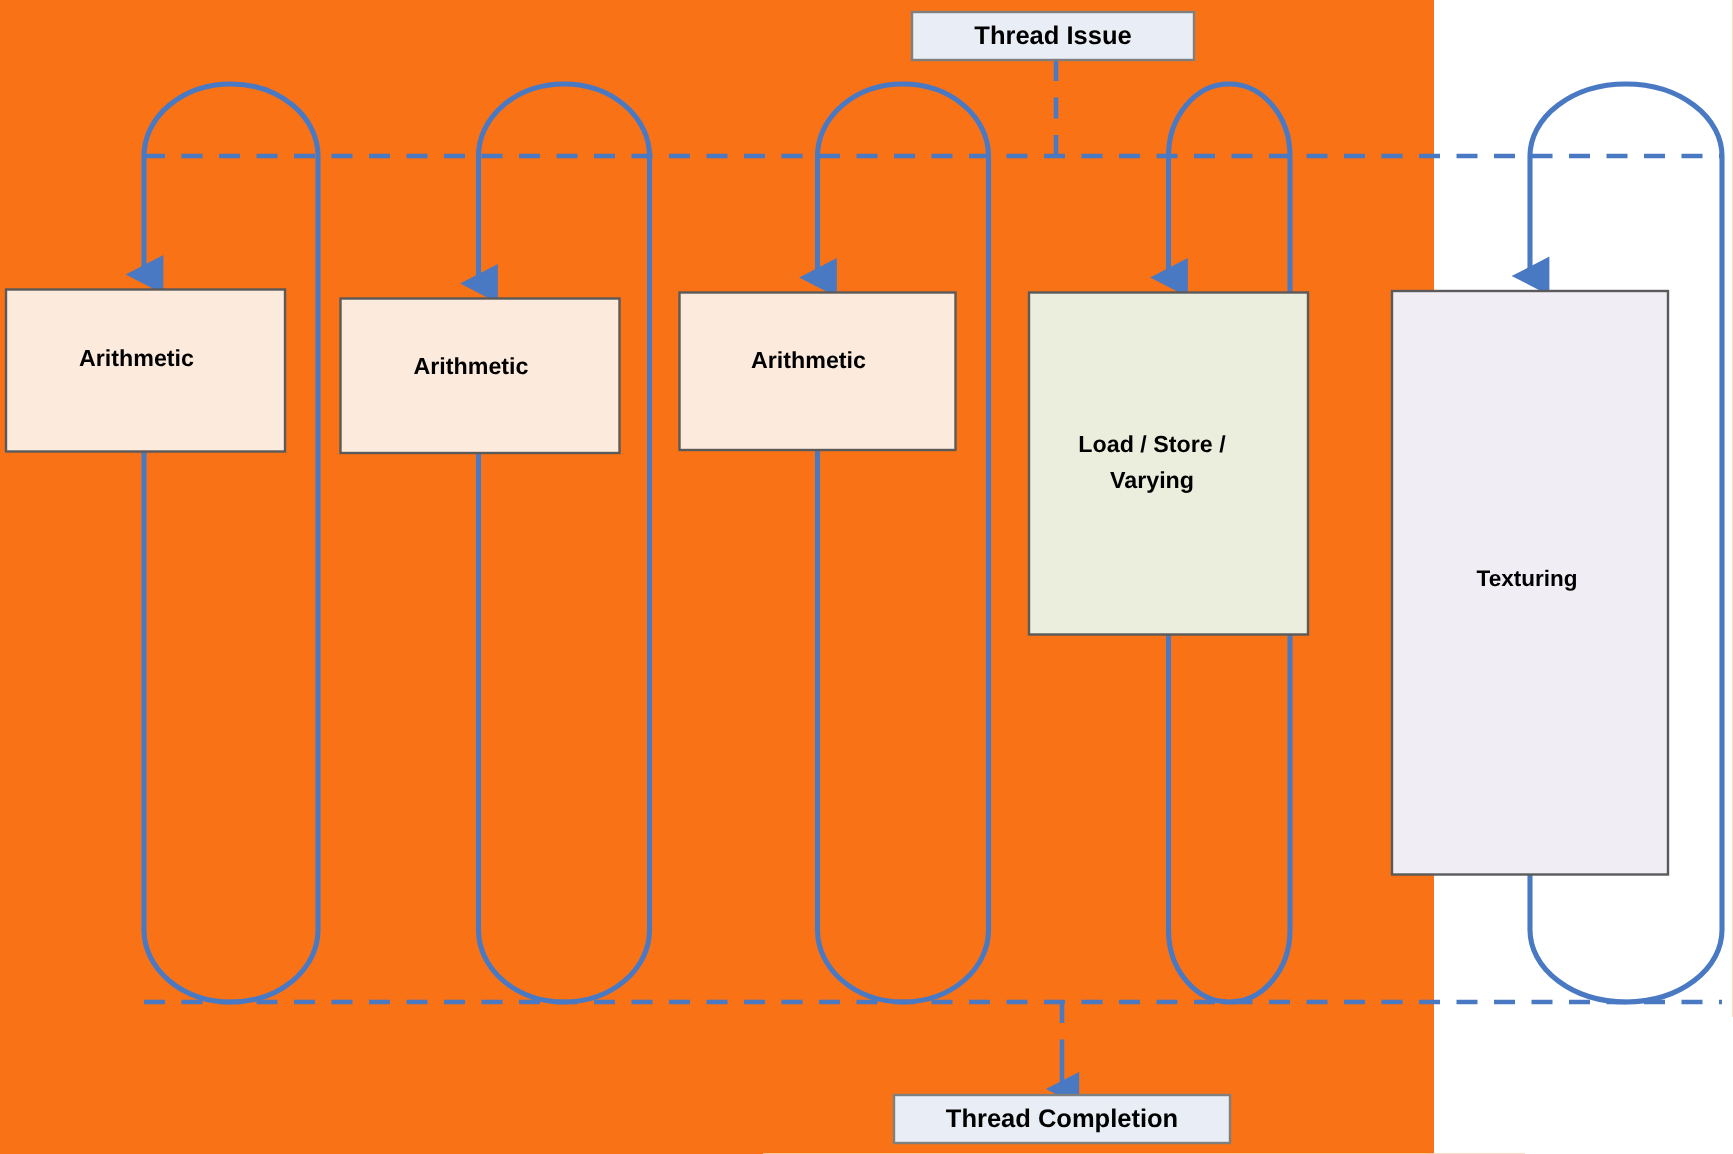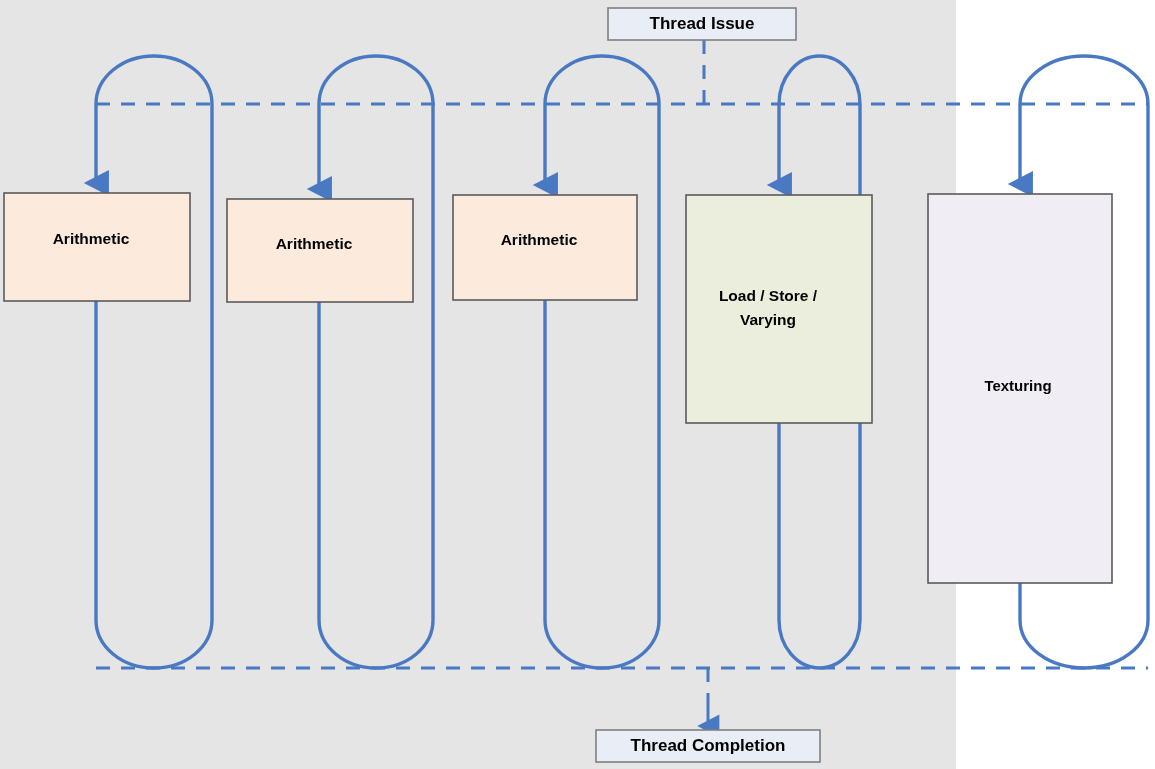--- a/index.html
+++ b/index.html
@@ -10,21 +10,21 @@
   body {
     width: 1155px;
     height: 769px;
     font-family: "Liberation Sans", sans-serif;
     overflow: hidden;
   }
   #diagram-root {
     position: relative;
     width: 956px;
     height: 769px;
-    background: #e5e5e5;
+    background: #f97316;
   }
   svg.canvas {
     position: absolute;
     top: 0;
     left: 0;
     width: 1155px;
     height: 769px;
   }
   .node-label {
     font-family: "Liberation Sans", sans-serif;

